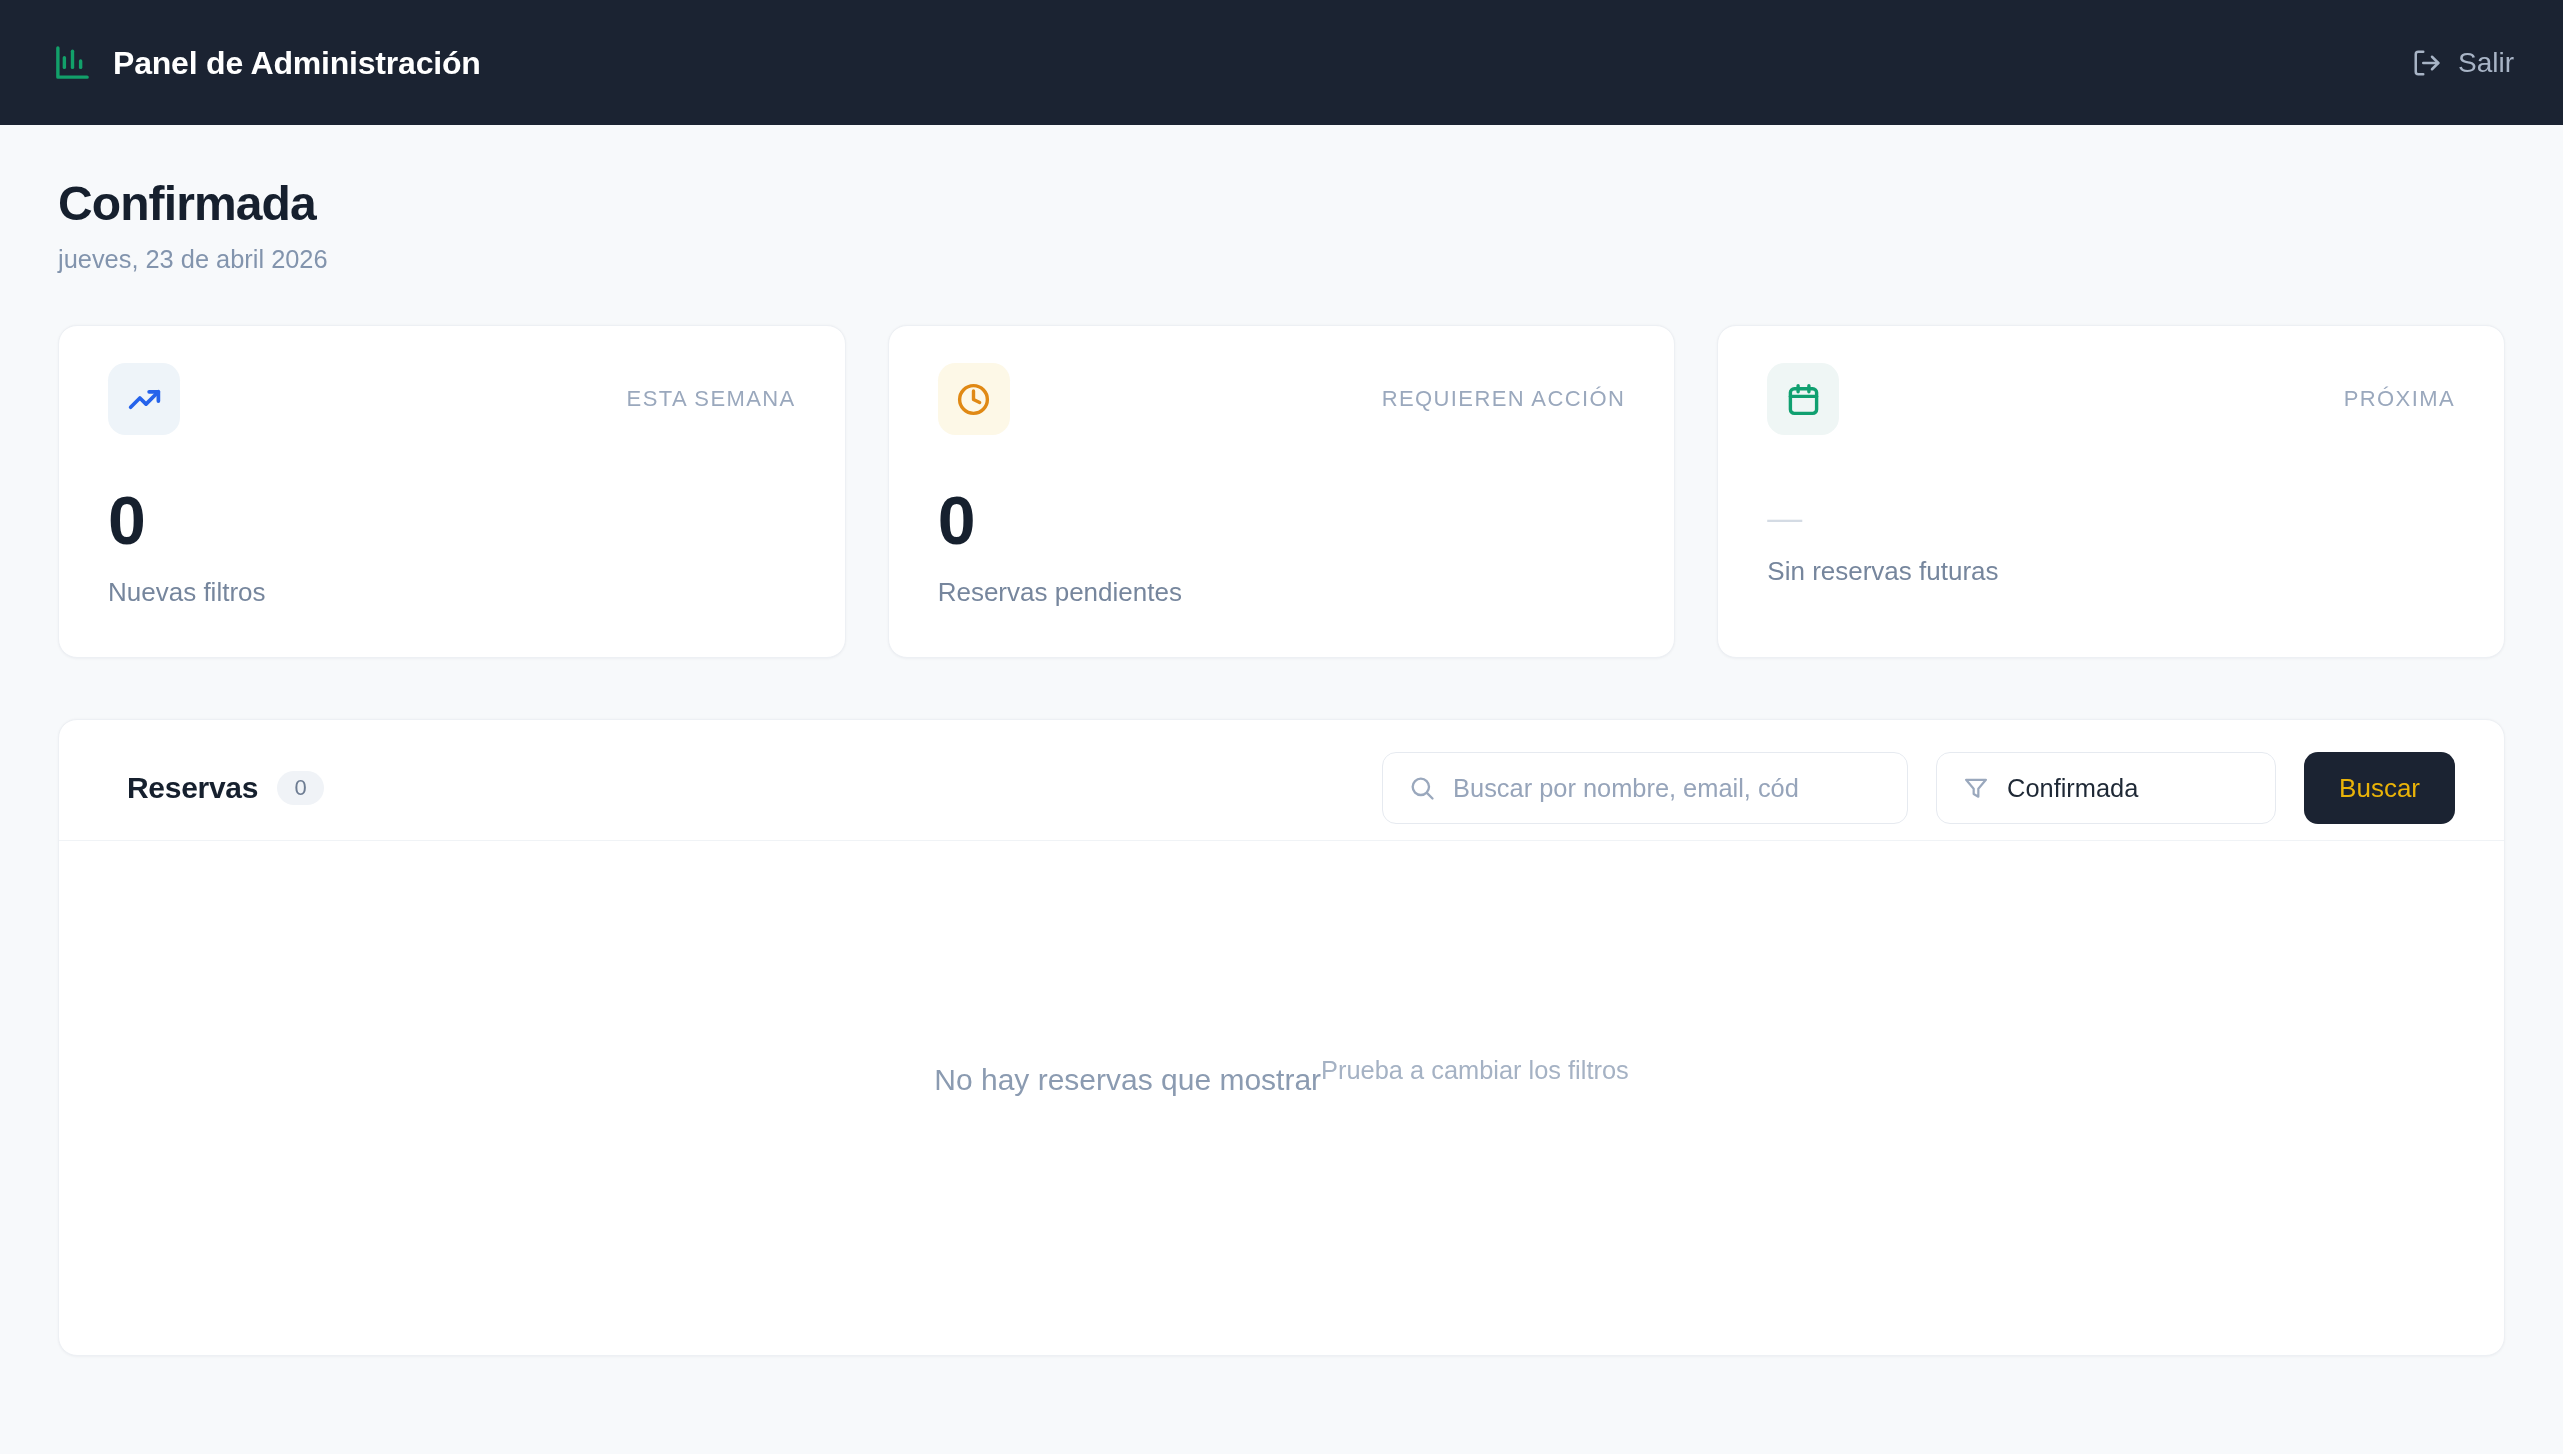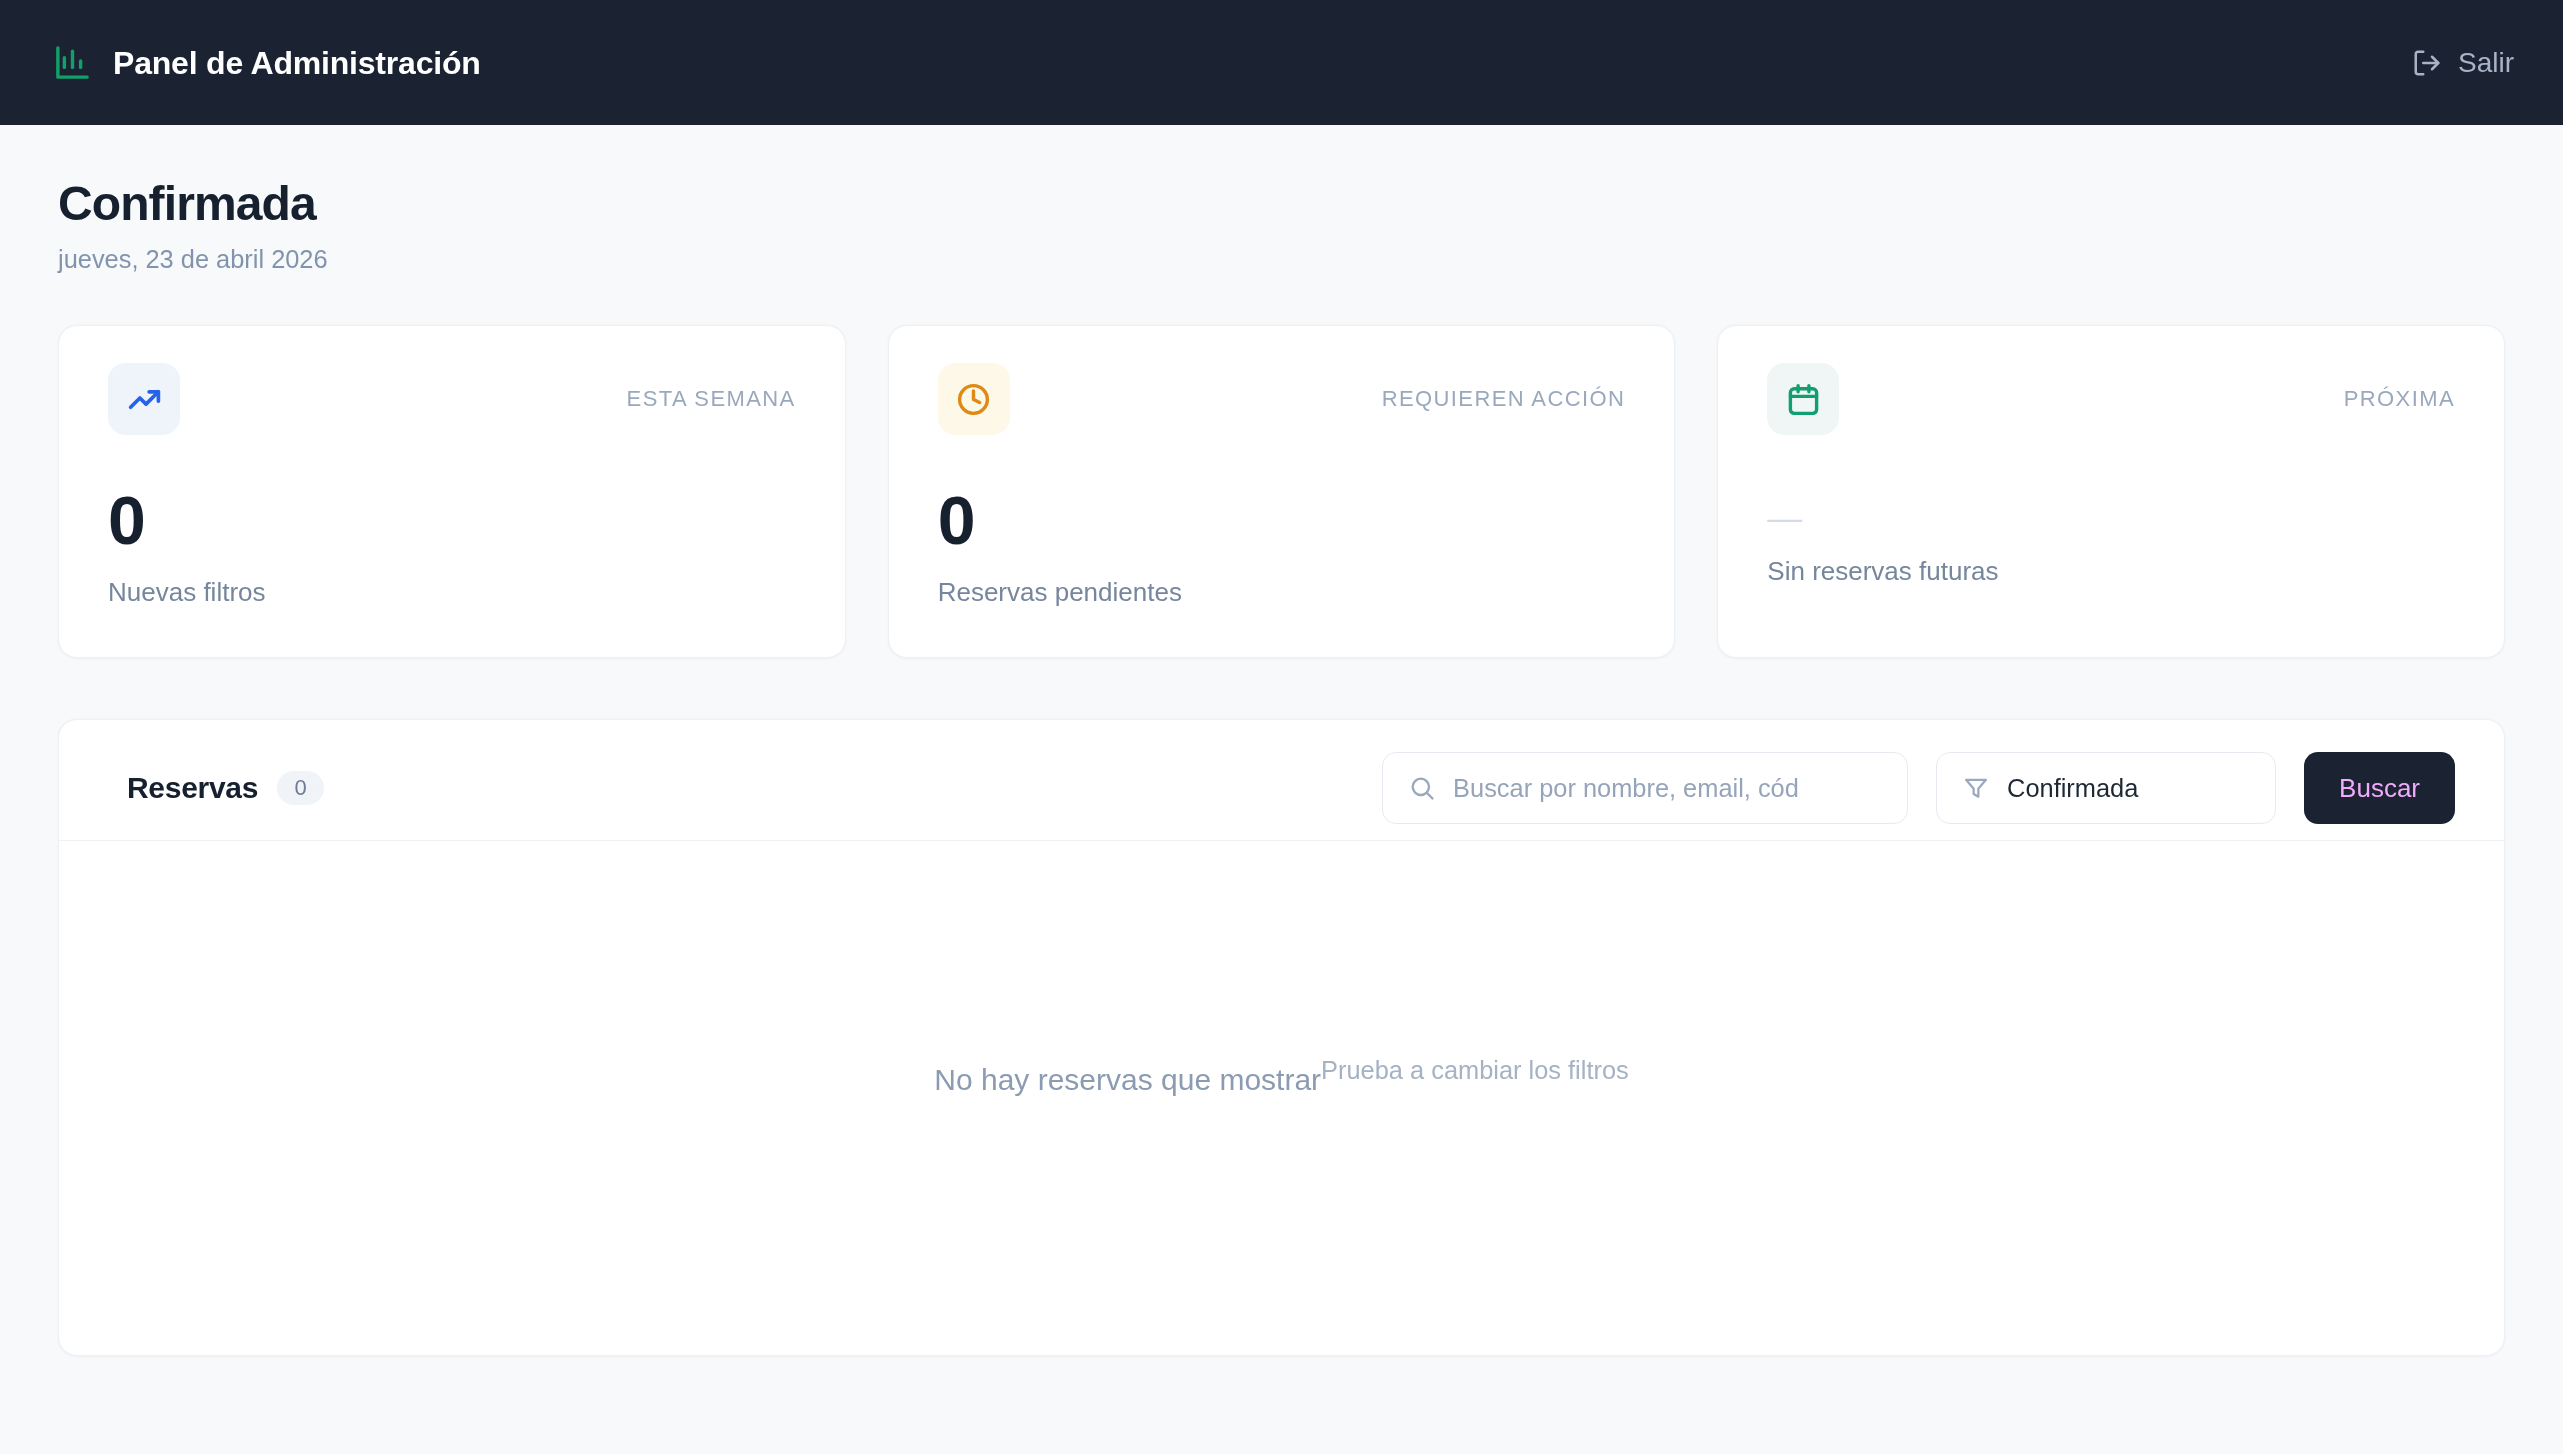--- a/index.html
+++ b/index.html
@@ -193,21 +193,21 @@
     padding: 0 24.5px;
     cursor: pointer;
   }
   .filter-select svg { width: 28px; height: 28px; flex: none; display: block; }
   .filter-value { font-size: 25.4px; color: #1e2835; }
 
   .search-btn {
     height: 72px;
     padding: 0 35px;
     background: #1b2332;
-    color: #f0abfc;
+    color: #eab308;
     font-size: 26px;
     border: none;
     border-radius: 14px;
     cursor: pointer;
     font-family: inherit;
   }
 
   
   .empty {
     flex: 1;

